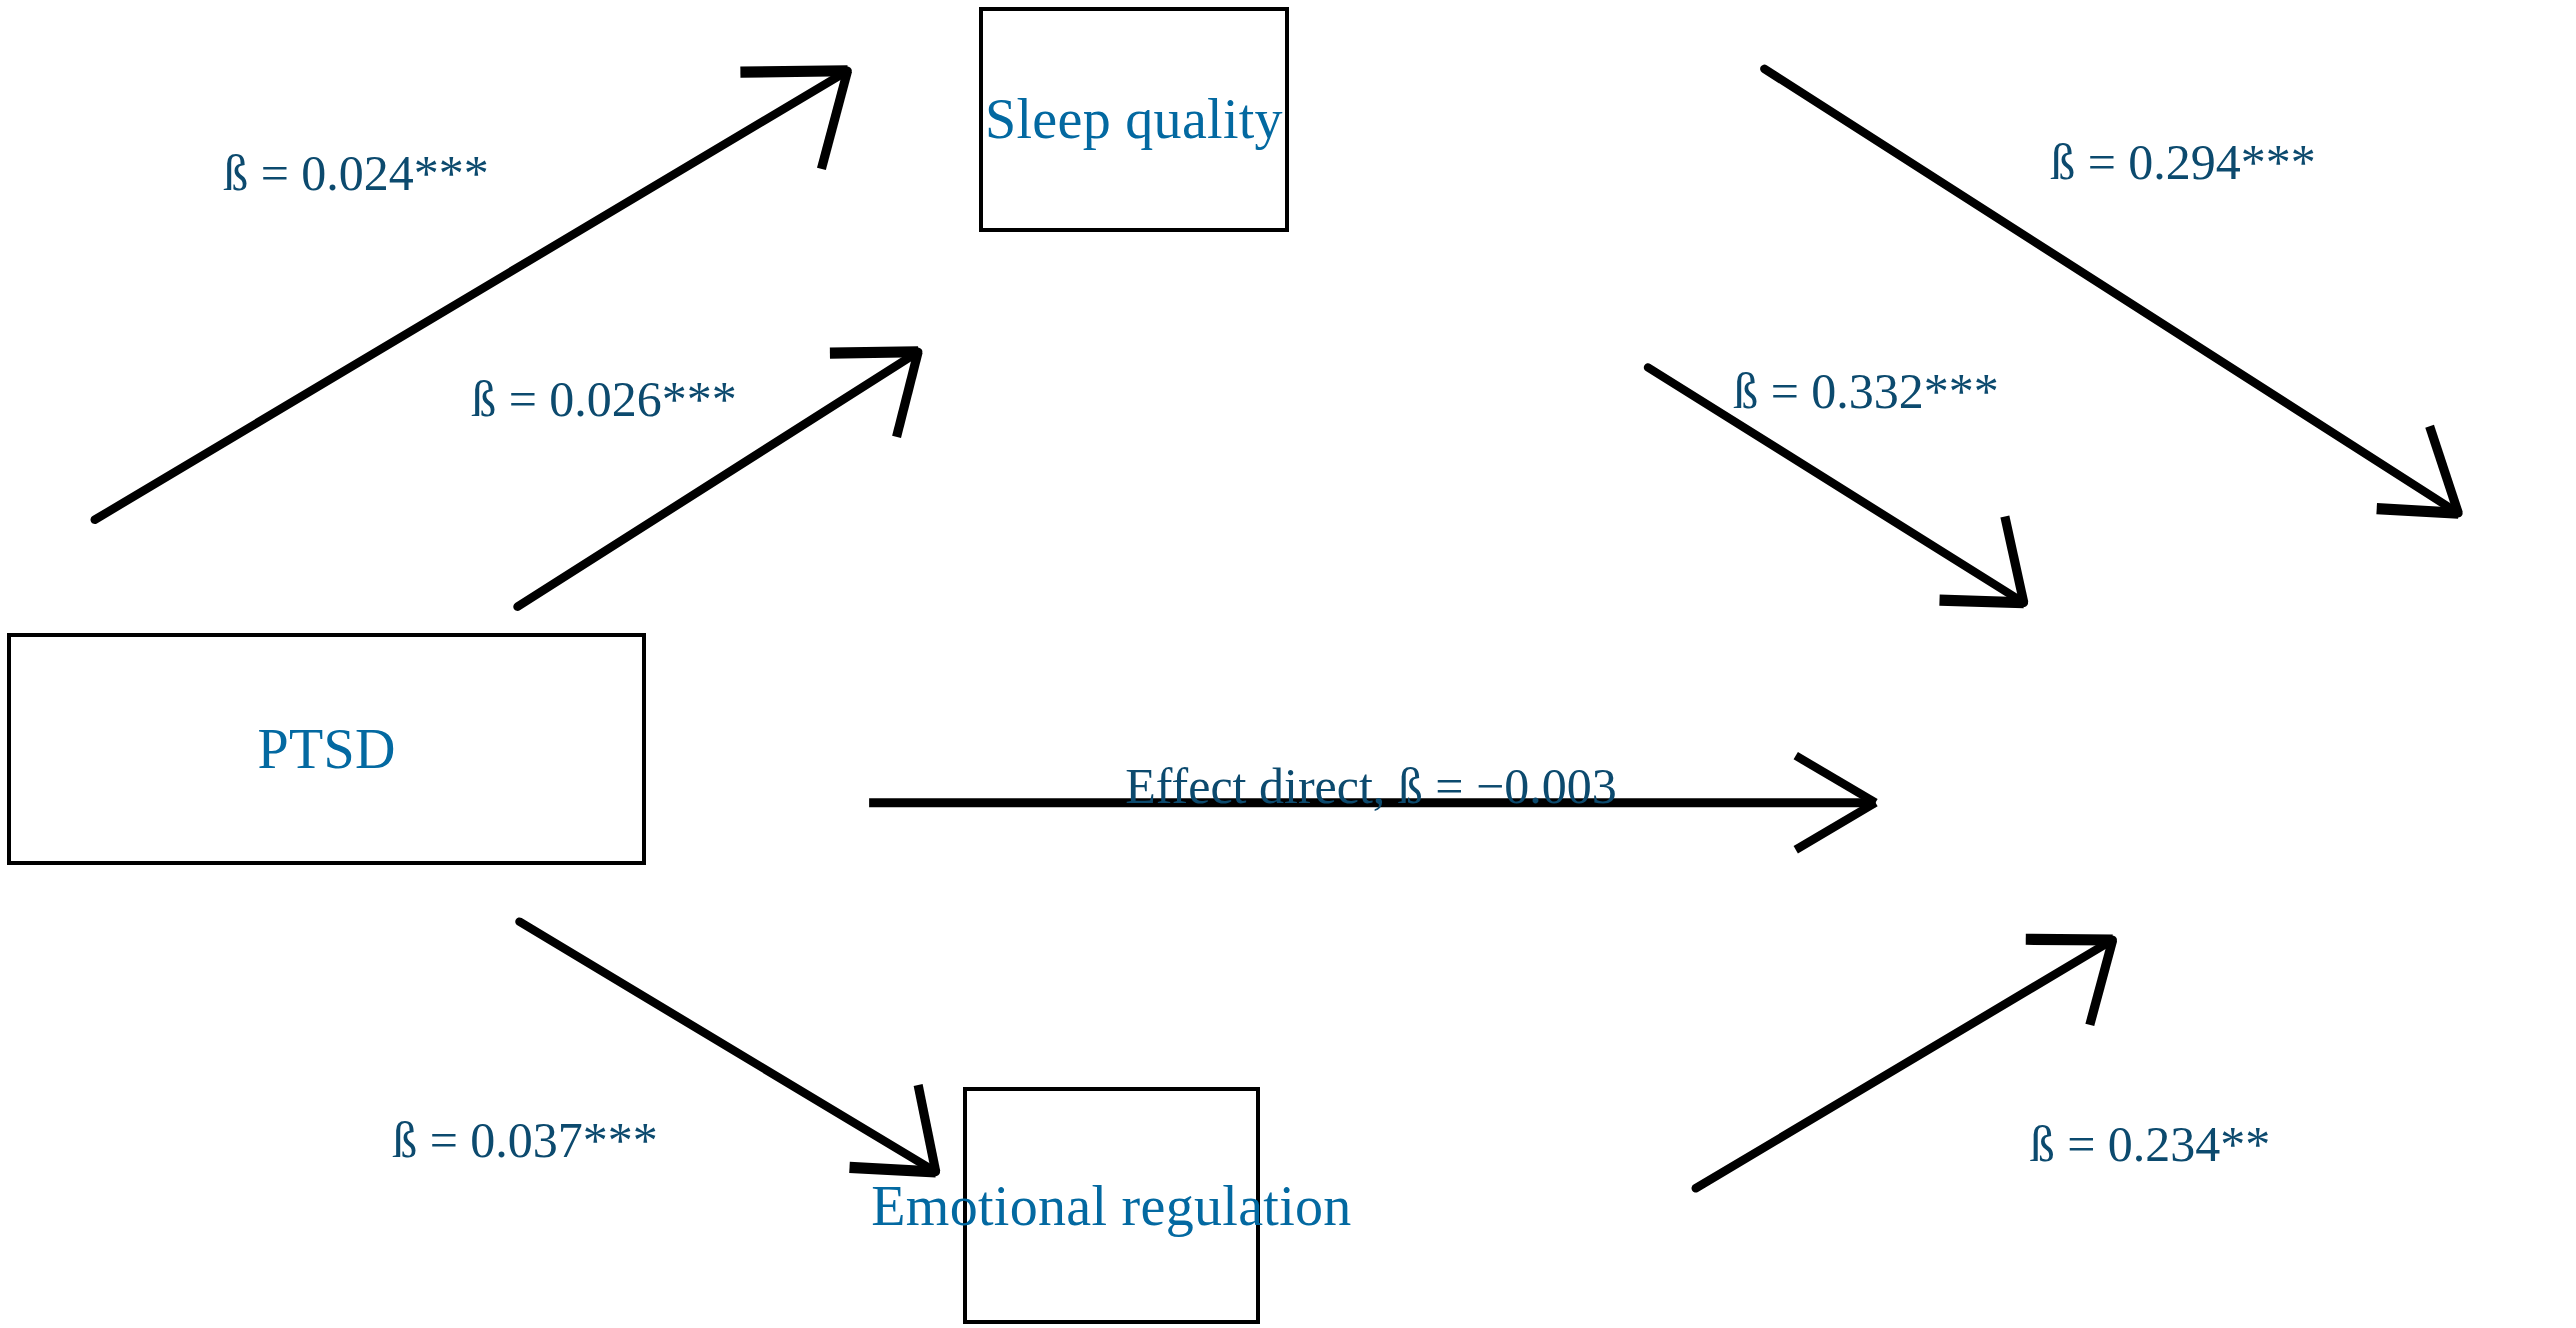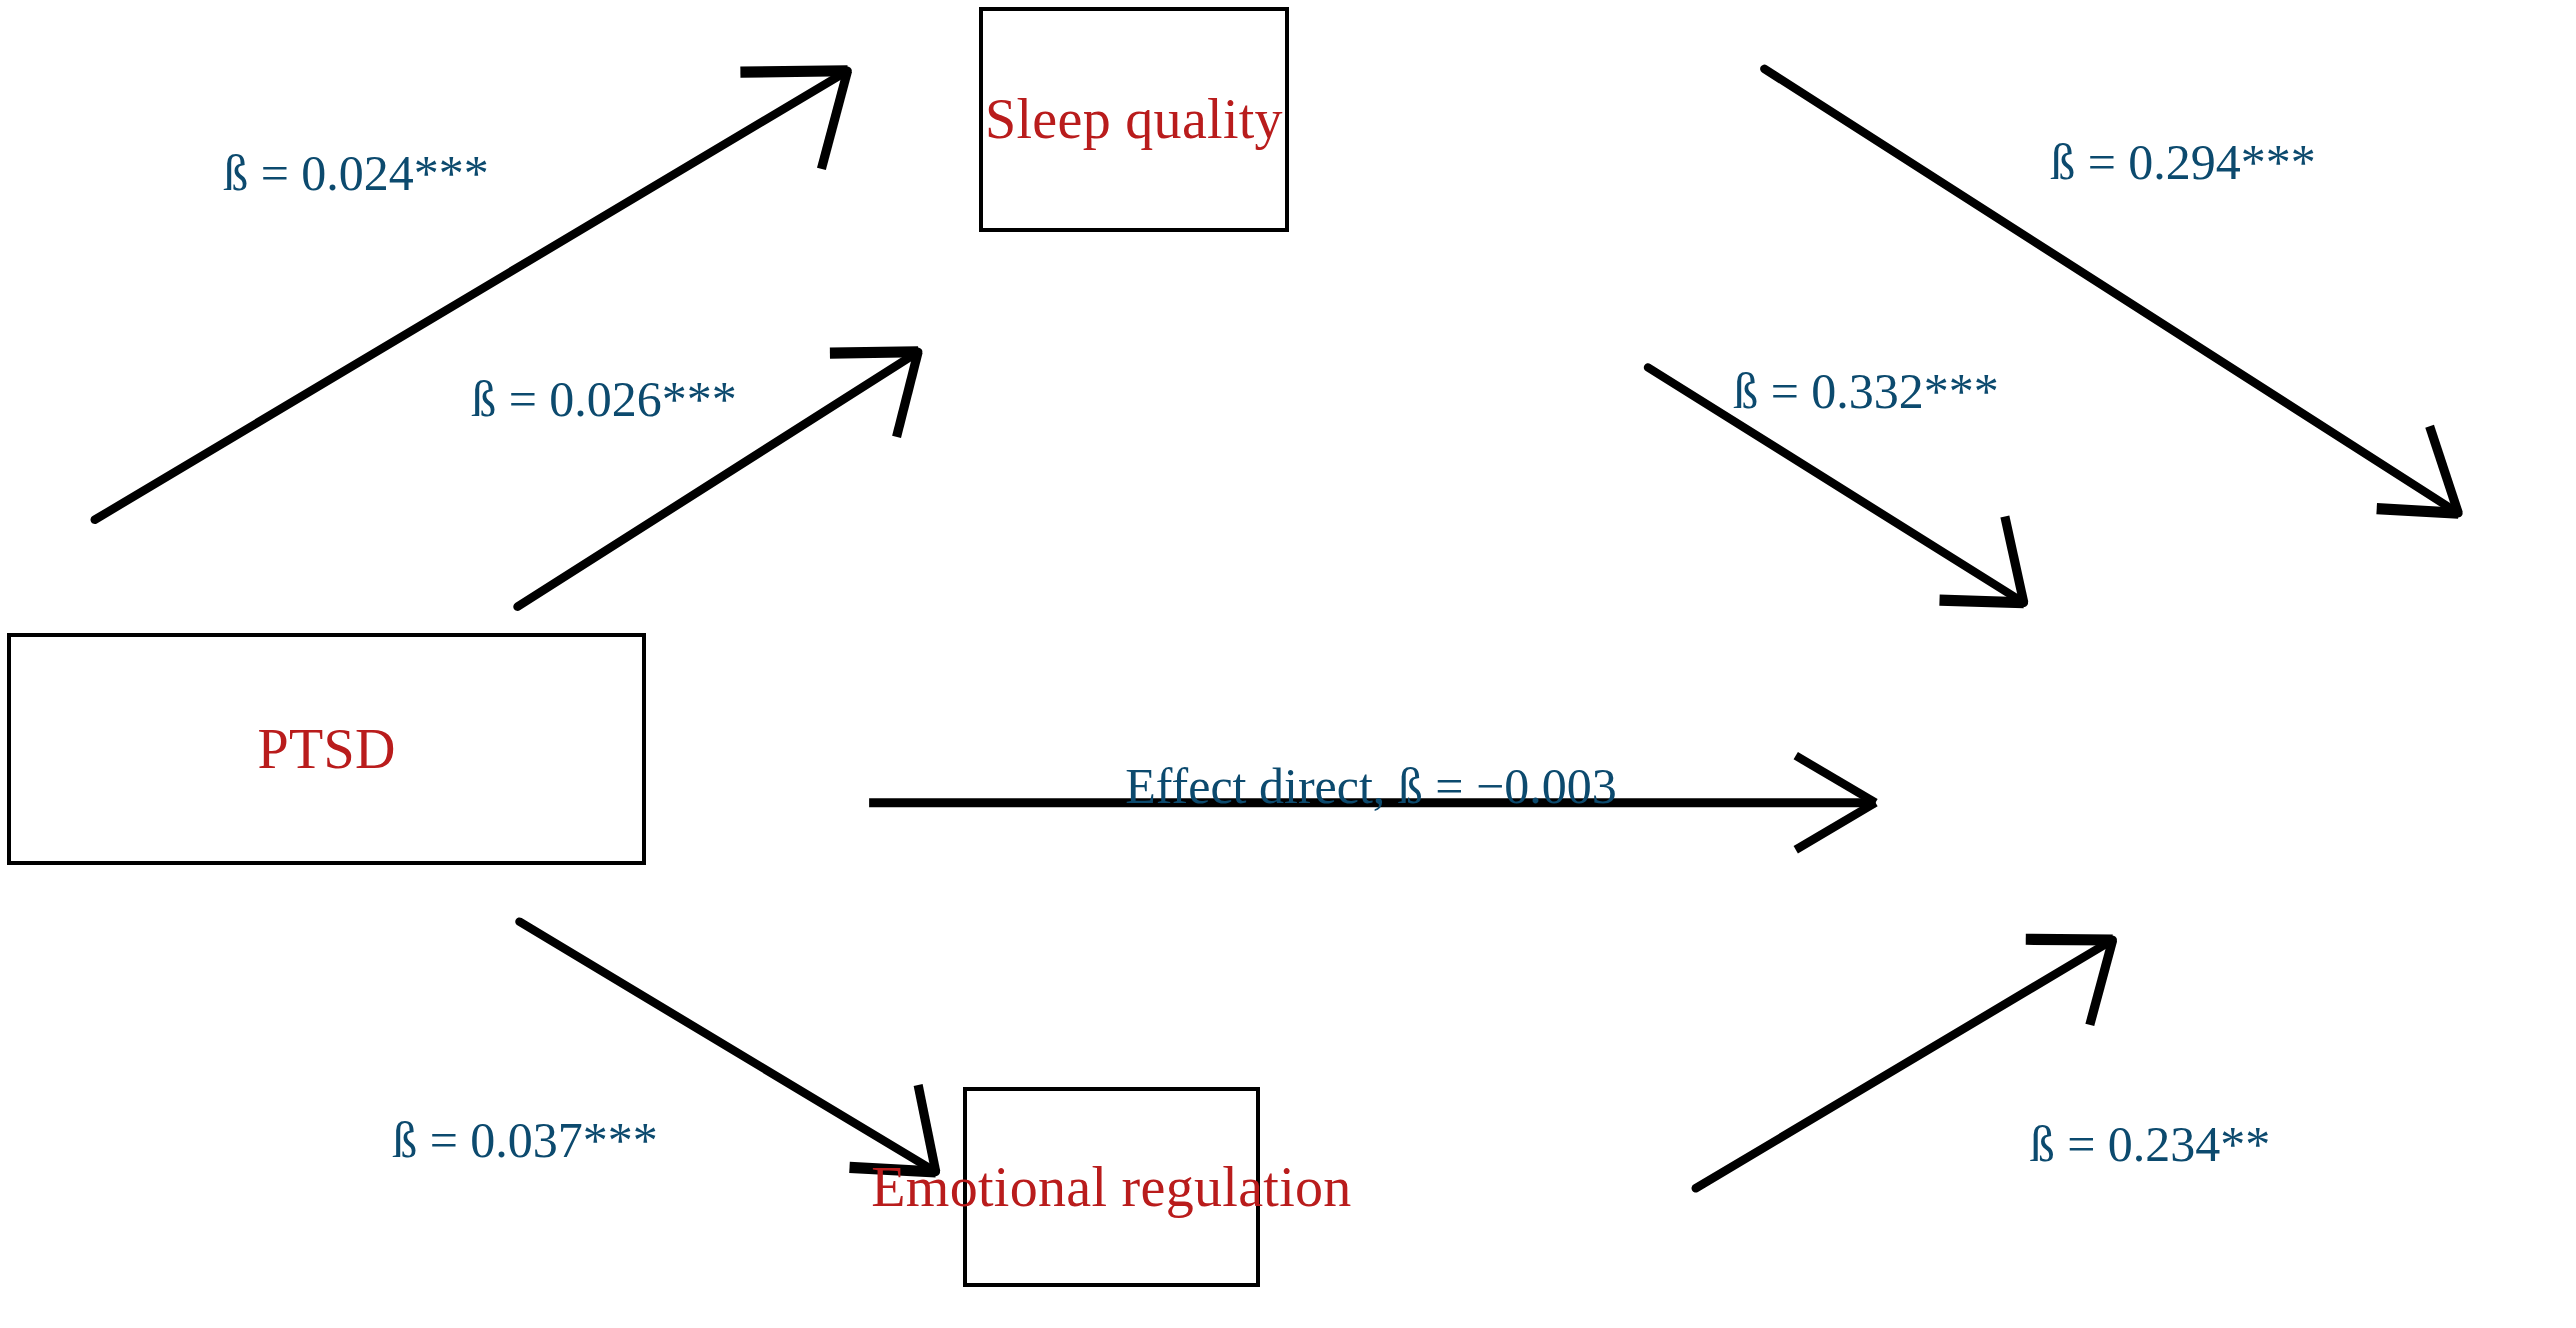--- a/index.html
+++ b/index.html
@@ -29,21 +29,21 @@
     border: 4.6px solid #000000;
     background: #ffffff;
     display: flex;
     align-items: center;
     justify-content: center;
   }
   .node-label {
     font-family: "Liberation Serif", "DejaVu Serif", serif;
     font-size: 56px;
     line-height: 1;
-    color: #b91c1c;
+    color: #0369a1;
     white-space: nowrap;
     letter-spacing: 0.3px;
   }
   .path-label {
     position: absolute;
     font-family: "Liberation Serif", "DejaVu Serif", serif;
     font-size: 50px;
     line-height: 1;
     color: #0c4a6e;
     white-space: nowrap;
@@ -102,21 +102,21 @@
 
   <div class="node-box" style="left:7.2px; top:633px; width:639px; height:232px;">
     <span class="node-label">PTSD</span>
   </div>
 
   <div class="node-box" style="left:979px; top:6.5px; width:310px; height:225px;">
     <span class="node-label">Sleep quality</span>
   </div>
 
 
-  <div class="node-box" style="left:963px; top:1087px; width:297px; height:200px;">
+  <div class="node-box" style="left:963px; top:1087px; width:297px; height:237px;">
     <span class="node-label">Emotional regulation</span>
   </div>
 
 
   <div class="path-label" style="left:356px; top:173px;">ß = 0.024***</div>
 
   <div class="path-label" style="left:604px; top:399px;">ß = 0.026***</div>
 
   <div class="path-label" style="left:525px; top:1140px;">ß = 0.037***</div>
 

